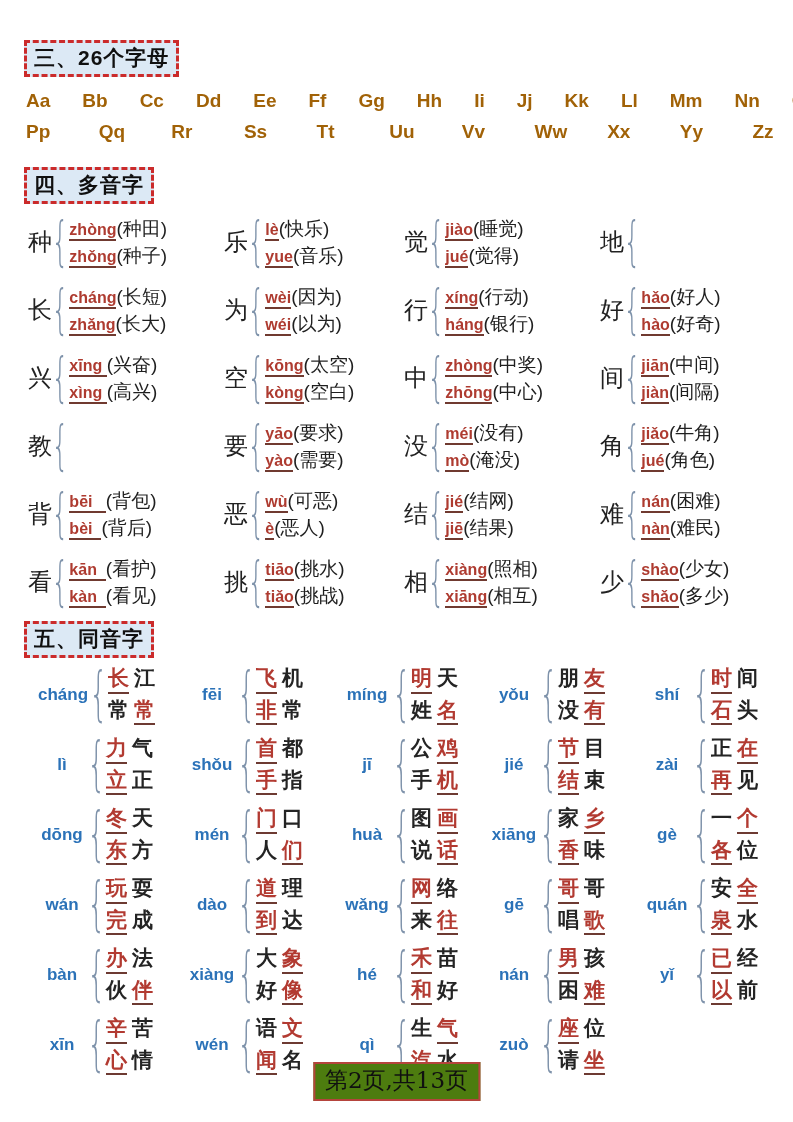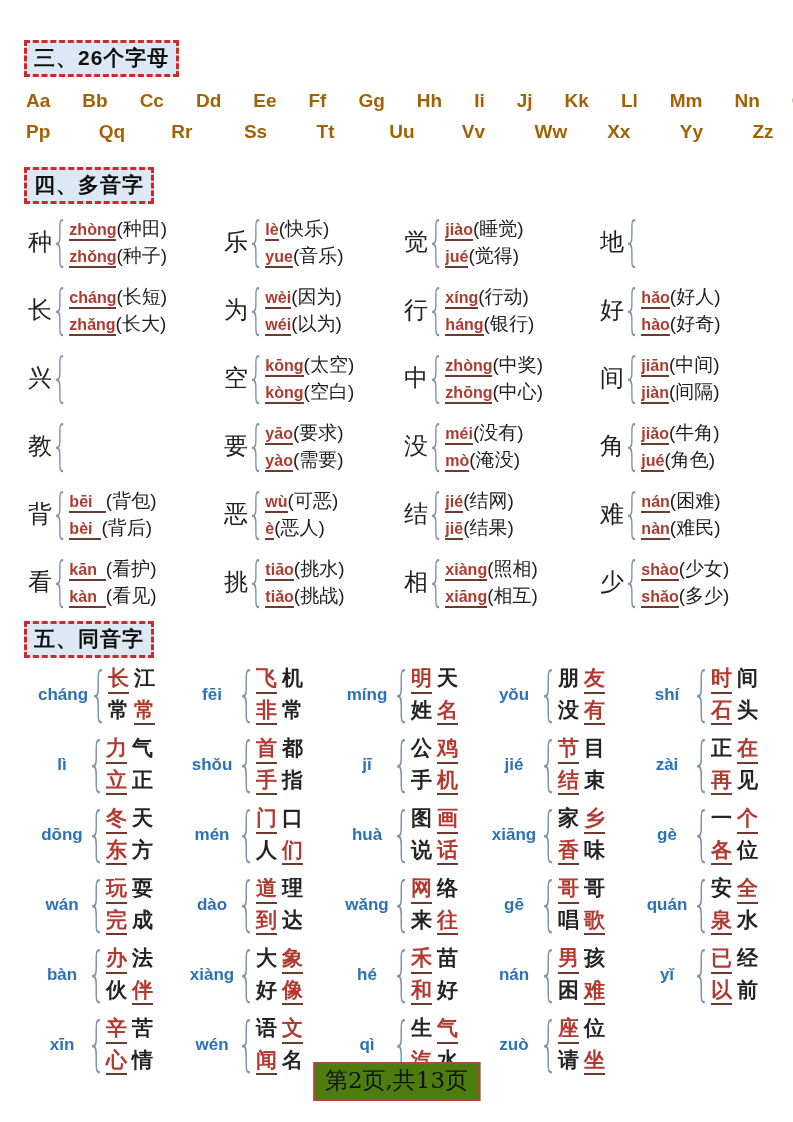--- a/index.html
+++ b/index.html
@@ -157,20 +157,24 @@
         <span class="poly-char">好</span>
         <span class="brace brace-poly">{</span>
         <div class="poly-lines">
           <div class="poly-line"><span class="poly-py">hǎo</span><span class="poly-word">(好人)</span></div>
           <div class="poly-line"><span class="poly-py">hào</span><span class="poly-word">(好奇)</span></div>
         </div>
       </div>
       <div class="poly-entry">
         <span class="poly-char">兴</span>
         <span class="brace brace-poly">{</span>
+        <div class="poly-lines">
+          <div class="poly-line"><span class="poly-py">xīng </span><span class="poly-word">(兴奋)</span></div>
+          <div class="poly-line"><span class="poly-py">xìng </span><span class="poly-word">(高兴)</span></div>
+        </div>
       </div>
       <div class="poly-entry">
         <span class="poly-char">空</span>
         <span class="brace brace-poly">{</span>
         <div class="poly-lines">
           <div class="poly-line"><span class="poly-py">kōng</span><span class="poly-word">(太空)</span></div>
           <div class="poly-line"><span class="poly-py">kòng</span><span class="poly-word">(空白)</span></div>
         </div>
       </div>
       <div class="poly-entry">

